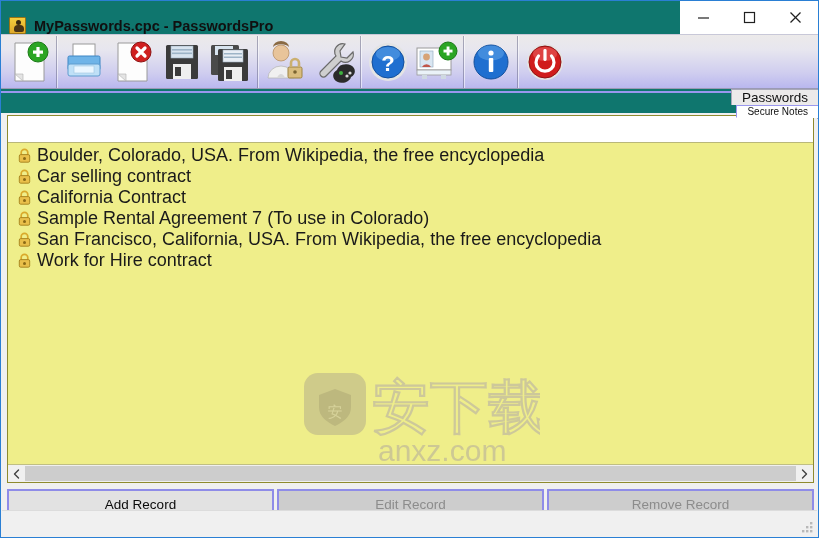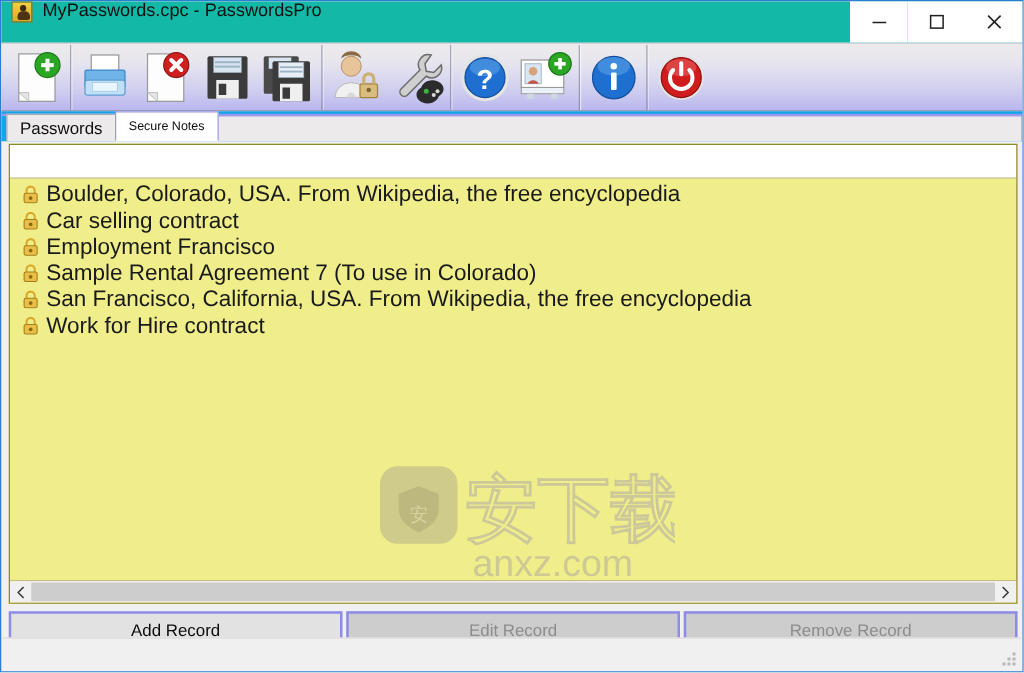--- a/index.html
+++ b/index.html
@@ -15,24 +15,25 @@
     width: 819px; height: 538px;
     background: #f0f0f0;
     border: 1px solid #2a7fd4;
     overflow: hidden;
   }
 
   
   .titlebar {
     position: relative;
     height: 33px;
-    background: #14b8a6;
-    display: flex;
-    align-items: flex-start;
+    background: #0f766e;
+    display: flex;
+    align-items: flex-end;
     padding-left: 8px;
+    font-weight: bold;
   }
   .app-icon {
     width: 17px; height: 17px;
     background: linear-gradient(#f5cf3d, #e0a92a);
     border: 1px solid #9a7413;
     border-radius: 1px;
     position: relative;
     flex: 0 0 auto;
     margin-right: 8px;
   }
@@ -105,25 +106,26 @@
     width: 1px; height: 52px;
     background: rgba(110,110,140,0.55);
     box-shadow: 1px 0 0 rgba(255,255,255,0.55);
     flex: 0 0 auto;
     margin: 0 2px;
   }
 
   
   .tabstrip {
     height: 24px;
-    background: #0ea5e9;
+    background: #0f766e;
     display: flex;
     align-items: flex-end;
     padding-left: 4px;
     position: relative;
+    flex-direction: column;
   }
   .tabstrip::after {
     content: "";
     position: absolute;
     left: 0; right: 0; top: 2px;
     height: 2px;
     background: #9a97ee;
   }
   .tab {
     position: relative;
@@ -445,21 +447,21 @@
         </svg>
         <span class="row-label">Car selling contract</span>
       </div>
 
       <div class="list-row">
         <svg class="lock-icon" viewBox="0 0 13 15">
           <path d="M3.2 7 V4.6 a3.3 3.3 0 0 1 6.6 0 V7" fill="none" stroke="#d9a92b" stroke-width="1.7"></path>
           <rect x="1.3" y="6.6" width="10.4" height="7.6" rx="1.4" fill="#e9bf4a" stroke="#a4801c" stroke-width="0.9"></rect>
           <circle cx="6.5" cy="10.4" r="1.5" fill="#8a6a16"></circle>
         </svg>
-        <span class="row-label">Employment Francisco</span>
+        <span class="row-label">California Contract</span>
       </div>
 
       <div class="list-row">
         <svg class="lock-icon" viewBox="0 0 13 15">
           <path d="M3.2 7 V4.6 a3.3 3.3 0 0 1 6.6 0 V7" fill="none" stroke="#d9a92b" stroke-width="1.7"></path>
           <rect x="1.3" y="6.6" width="10.4" height="7.6" rx="1.4" fill="#e9bf4a" stroke="#a4801c" stroke-width="0.9"></rect>
           <circle cx="6.5" cy="10.4" r="1.5" fill="#8a6a16"></circle>
         </svg>
         <span class="row-label">Sample Rental Agreement 7 (To use in Colorado)</span>
       </div>

